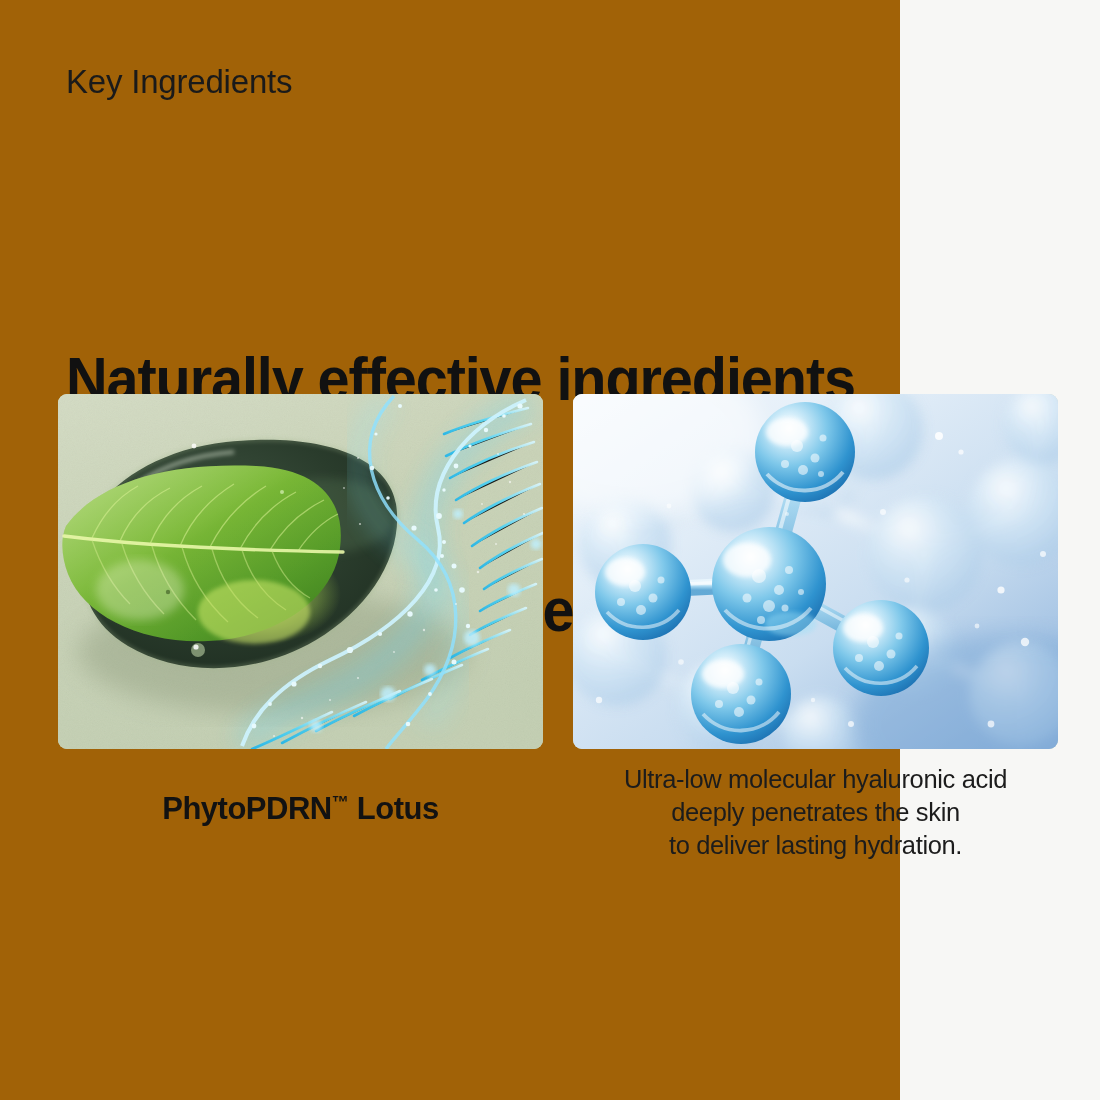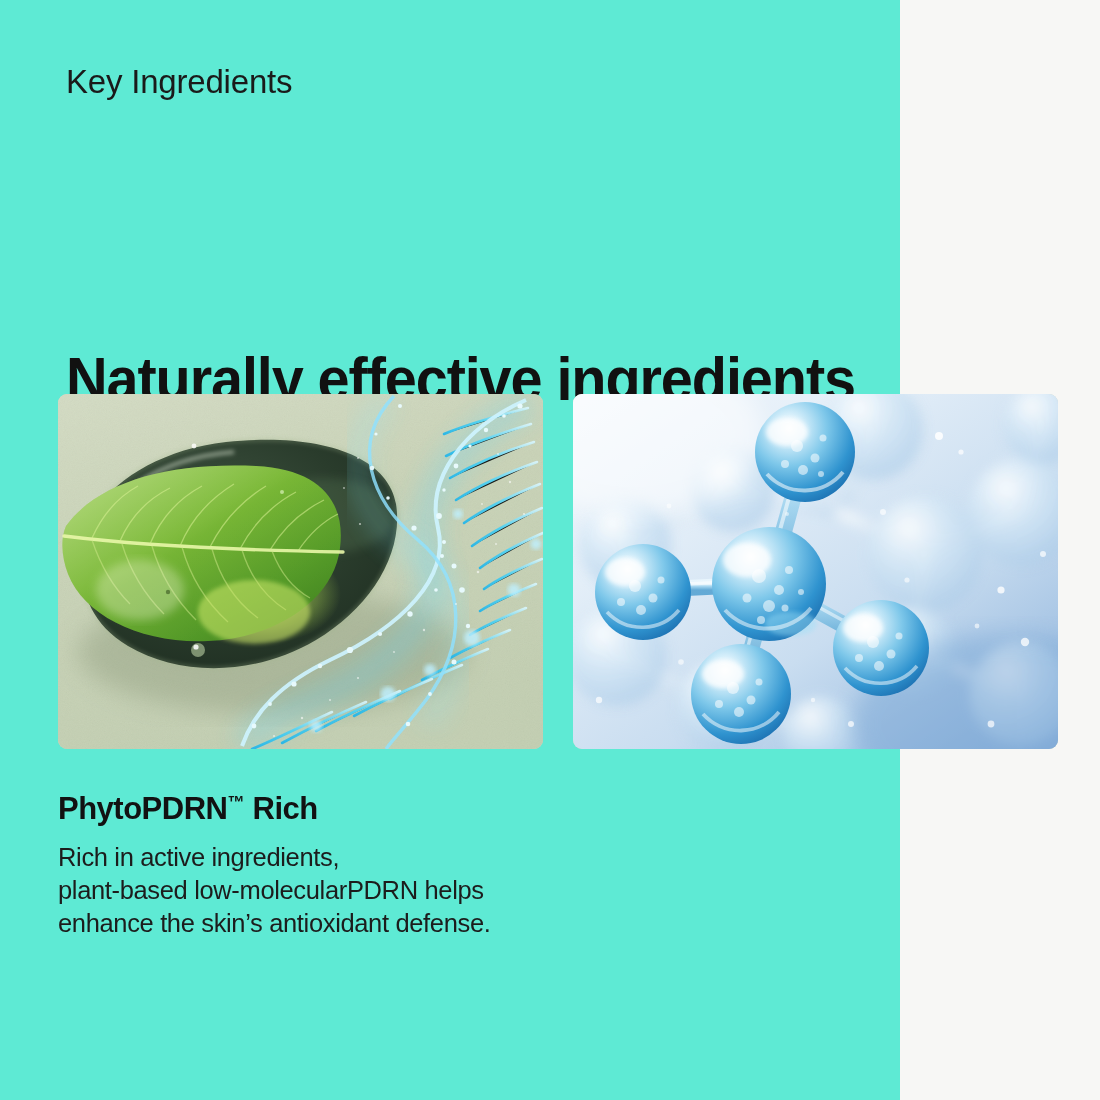--- a/index.html
+++ b/index.html
@@ -12,21 +12,22 @@
     background: #f7f7f5;
     font-family: "Liberation Sans", sans-serif;
     overflow: hidden;
     position: relative;
   }
 
   .page {
     position: relative;
     width: 900px;
     height: 1100px;
-    background: #5eead4;
+    background: #a16207;
+    text-align: center;
   }
 
   
   .eyebrow {
     position: absolute;
     left: 66px;
     top: 62px;
     font-size: 33px;
     font-weight: 400;
     color: #1a1a1a;
@@ -316,26 +317,23 @@
                   <circle cx="300" cy="64" r="1"></circle>
                 <circle cx="286" cy="94" r="0.9"></circle>
                   <circle cx="302" cy="130" r="1.1"></circle>
               </g>
             </g>
           </g>
         </svg>
       </div>
 
       <div class="card-title">
-        <span>PhytoPDRN</span><span class="tm">™</span><span> Rich</span>
+        <span>PhytoPDRN</span><span class="tm">™</span><span> Lotus</span>
       </div>
 
-      <div class="card-body">Rich in active ingredients,
-plant-based low-molecularPDRN helps
-enhance the skin’s antioxidant defense.</div>
     </div>
 
     <div class="card">
 
       <div class="thumb">
         <svg viewBox="0 0 485 355" preserveAspectRatio="xMidYMid slice" aria-hidden="true">
           <defs>
             <linearGradient id="blueBg" x1="0.05" y1="0" x2="0.95" y2="1">
               <stop offset="0%" stop-color="#f2f7fc"></stop>
               <stop offset="28%" stop-color="#e3eef8"></stop>
@@ -508,16 +506,19 @@
               <circle cx="334" cy="186" r="2.6" opacity="0.6"></circle>
               <circle cx="470" cy="160" r="3" opacity="0.7"></circle>
               <circle cx="214" cy="120" r="2" opacity="0.5"></circle>
               <circle cx="418" cy="330" r="3.4" opacity="0.7"></circle>
             </g>
           </g>
         </svg>
       </div>
 
 
+      <div class="card-body">Ultra-low molecular hyaluronic acid
+deeply penetrates the skin
+to deliver lasting hydration.</div>
     </div>
 
   </div>
 </div>
 
 </body></html>

